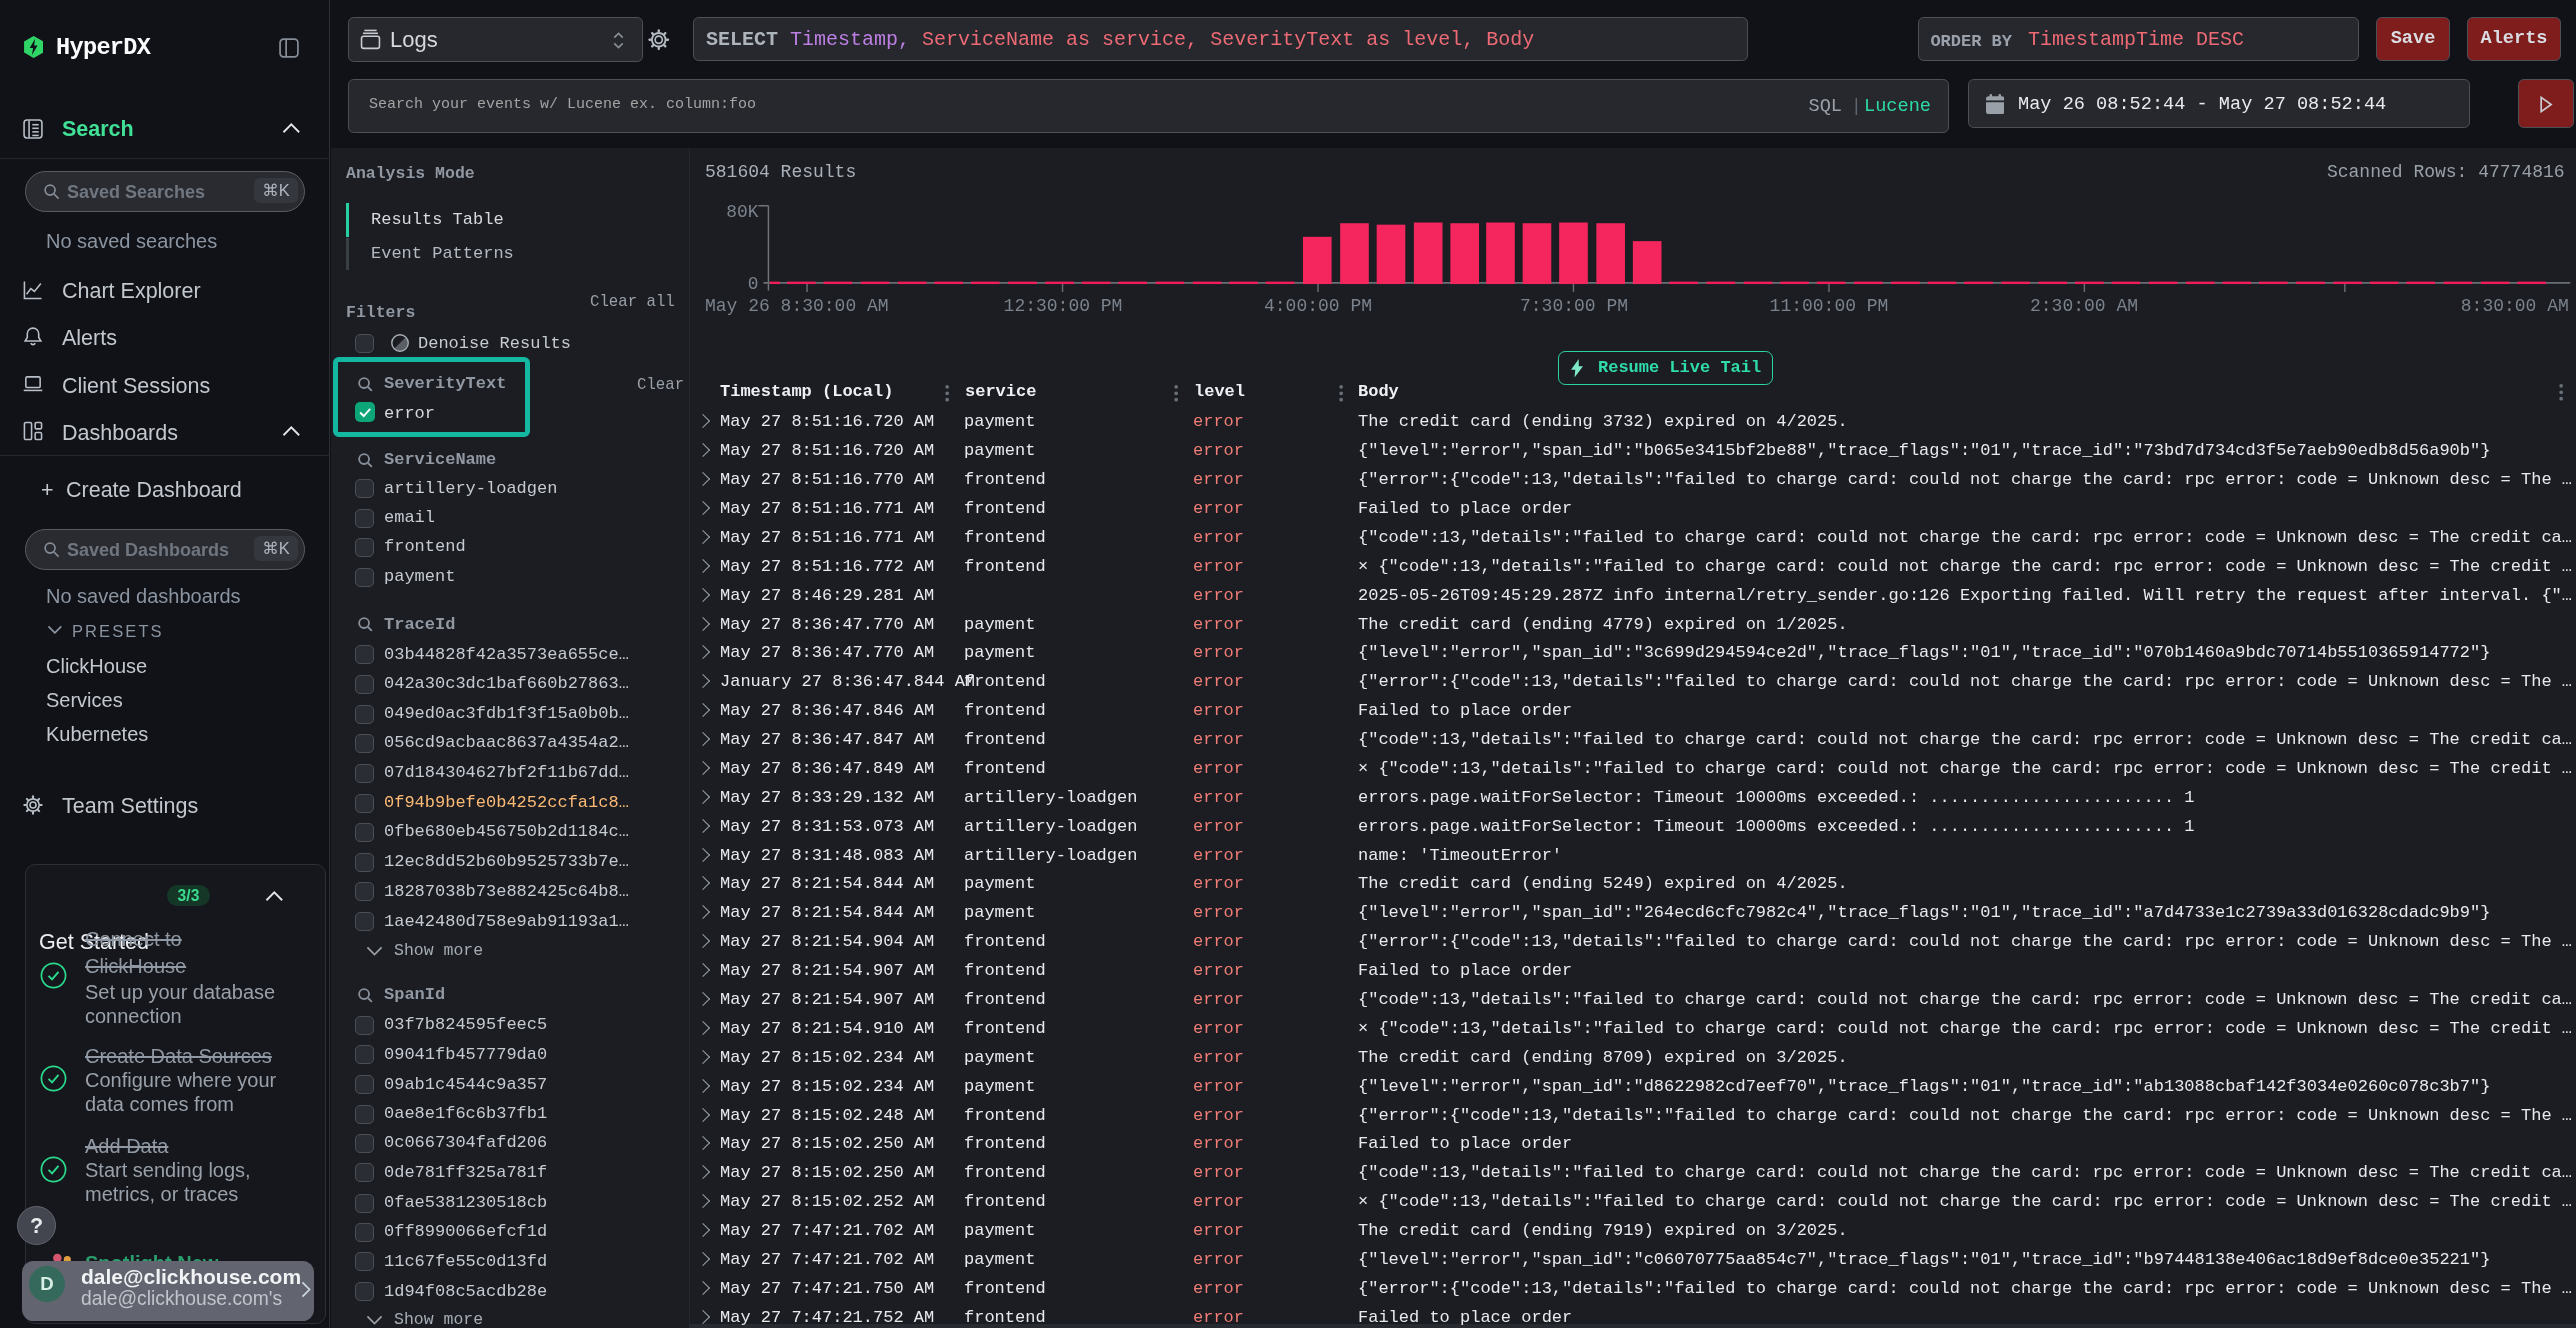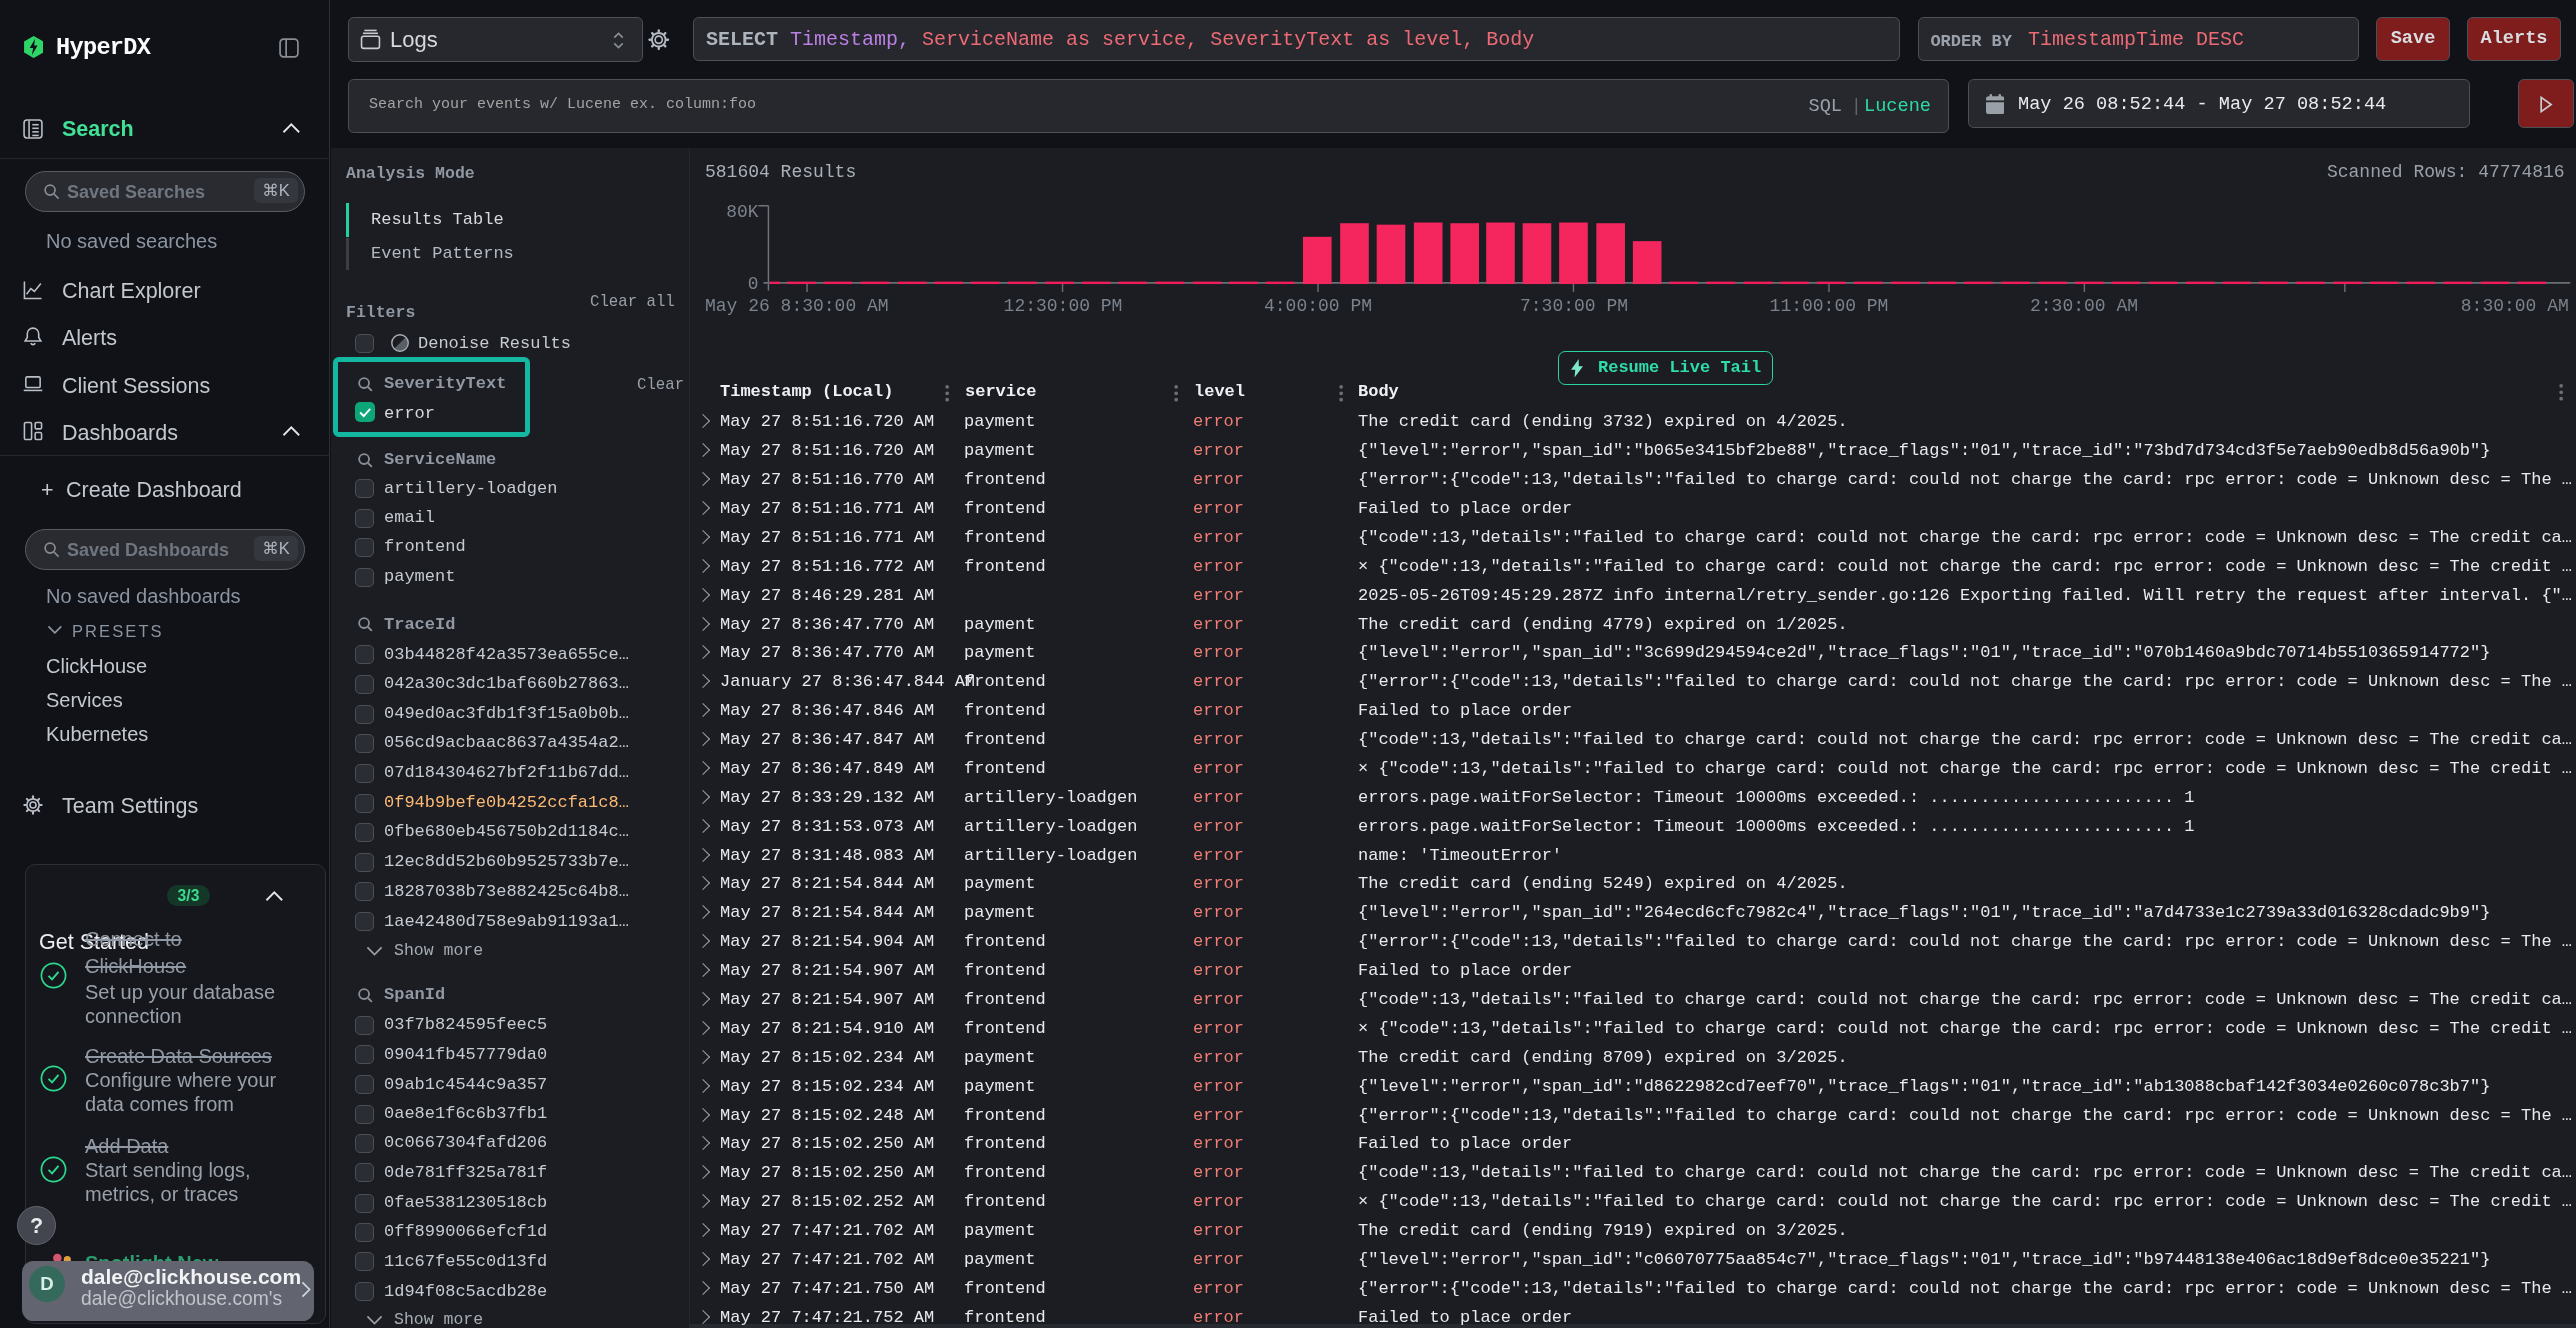--- a/index.html
+++ b/index.html
@@ -203,21 +203,21 @@
       <line x1="12" y1="1.6" x2="12" y2="3.4"></line>
       <line x1="12" y1="20.6" x2="12" y2="22.4"></line>
       <line x1="1.6" y1="12" x2="3.4" y2="12"></line>
       <line x1="20.6" y1="12" x2="22.4" y2="12"></line>
       <line x1="4.65" y1="4.65" x2="5.92" y2="5.92"></line>
       <line x1="18.08" y1="18.08" x2="19.35" y2="19.35"></line>
       <line x1="19.35" y1="4.65" x2="18.08" y2="5.92"></line>
       <line x1="5.92" y1="18.08" x2="4.65" y2="19.35"></line>
     </g>
   </svg>
-<div class="inputbox" style="left:693px;top:17px;width:1207px;height:44px;">
+<div class="inputbox" style="left:693px;top:17px;width:1055px;height:44px;">
   <div class="abs mono" style="left:12px;top:10px;font-size:20px;white-space:nowrap;"><b style="color:#aeb4bc">SELECT</b> <span style="color:#bc7fe3">Timestamp,</span> <span style="color:#ed6a74">ServiceName as service, SeverityText as level, Body</span></div>
 </div>
 <div class="inputbox" style="left:1918px;top:17px;width:441px;height:44px;">
   <div class="abs mono" style="left:11.4px;top:13.6px;font-size:17px;white-space:nowrap;"><b style="color:#9ba1ab">ORDER BY</b></div>
     <div class="abs mono" style="left:109px;top:10px;font-size:20px;white-space:nowrap;color:#ed6a74;">TimestampTime DESC</div>
 </div>
 <div class="btn mono" style="left:2376px;top:17px;width:74px;height:44px;font-size:18.6px;line-height:42px;">Save</div>
 <div class="btn mono" style="left:2467px;top:17px;width:94px;height:44px;font-size:18.6px;line-height:42px;">Alerts</div>
 
 <div class="inputbox" style="left:348px;top:79px;width:1601px;height:54px;background:#26282e;">

